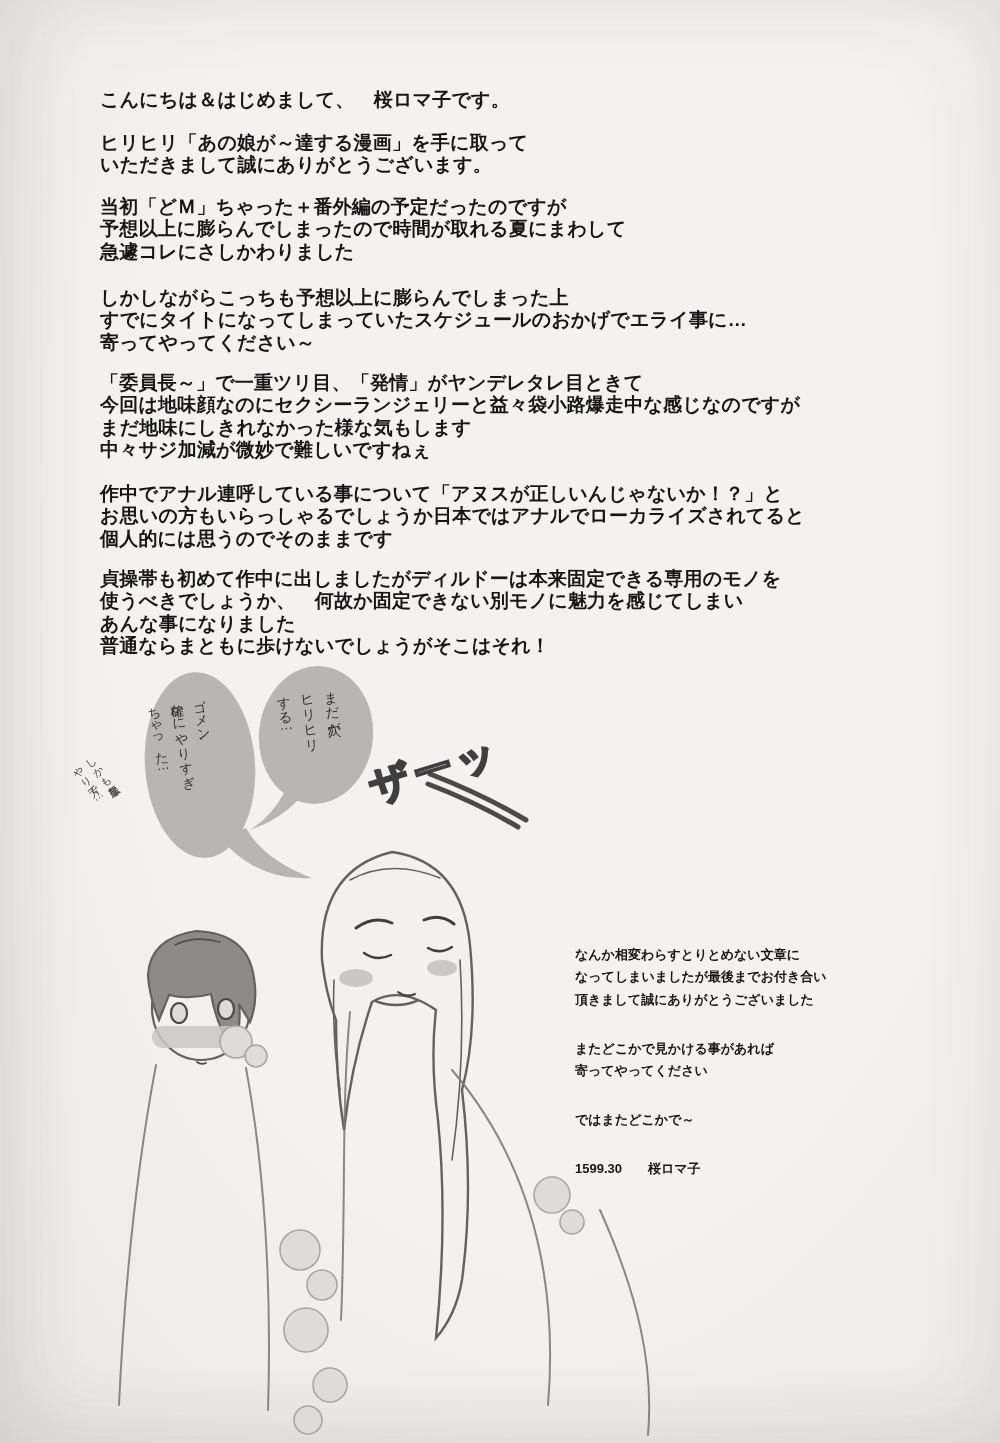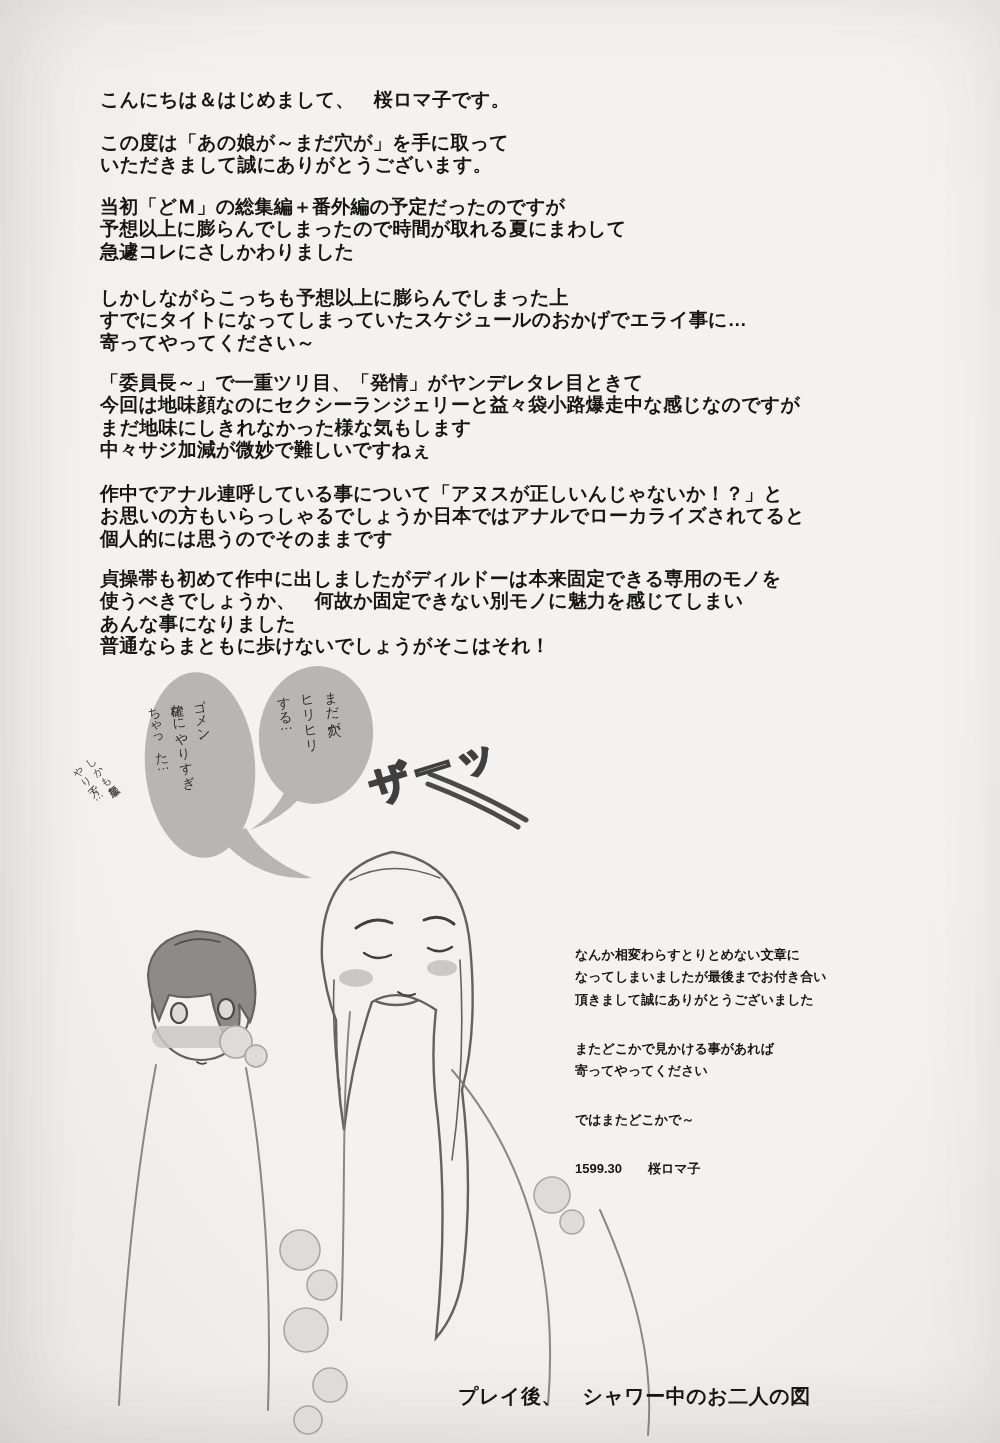--- a/index.html
+++ b/index.html
@@ -113,23 +113,23 @@
       <circle cx="306" cy="1330" r="22"></circle>
         <circle cx="330" cy="1385" r="17"></circle>
       <circle cx="308" cy="1420" r="14"></circle>
       <circle cx="552" cy="1195" r="18"></circle>
         <circle cx="572" cy="1222" r="12"></circle>
     </g>
   </svg>
 
   <main>
     <p class="para pre" style="top:70px">こんにちは＆はじめまして、　桜ロマ子です。</p>
-    <p class="para pre" style="top:113px">この度は「あの娘が～まだ穴が」を手に取って
+    <p class="para pre" style="top:113px">ヒリヒリ「あの娘が～達する漫画」を手に取って
 いただきまして誠にありがとうございます。</p>
-    <p class="para pre" style="top:177px">当初「どＭ」の総集編＋番外編の予定だったのですが
+    <p class="para pre" style="top:177px">当初「どＭ」ちゃった＋番外編の予定だったのですが
 予想以上に膨らんでしまったので時間が取れる夏にまわして
 急遽コレにさしかわりました</p>
     <p class="para pre" style="top:268px">しかしながらこっちも予想以上に膨らんでしまった上
 すでにタイトになってしまっていたスケジュールのおかげでエライ事に…
 寄ってやってください～</p>
     <p class="para pre" style="top:353px">「委員長～」で一重ツリ目、「発情」がヤンデレタレ目ときて
 今回は地味顔なのにセクシーランジェリーと益々袋小路爆走中な感じなのですが
 まだ地味にしきれなかった様な気もします
 中々サジ加減が微妙で難しいですねぇ</p>
     <p class="para pre" style="top:464px">作中でアナル連呼している事について「アヌスが正しいんじゃないか！？」と
@@ -156,15 +156,14 @@
 ちゃった…</div>
   <div class="bubble-text pre" style="left:276px;top:684px;height:118px;transform:rotate(-6deg);font-size:13.5px;">まだ穴が
 ヒリヒリ
 する…</div>
 
   <div class="margin-note pre">しかも最悪な
 やり方で…</div>
 
   <div class="sfx">ザーッ</div>
 
-  <div class="caption">プレイ後、　シャワー中のお二人の図</div>
 
 </div>
 
 </body></html>

